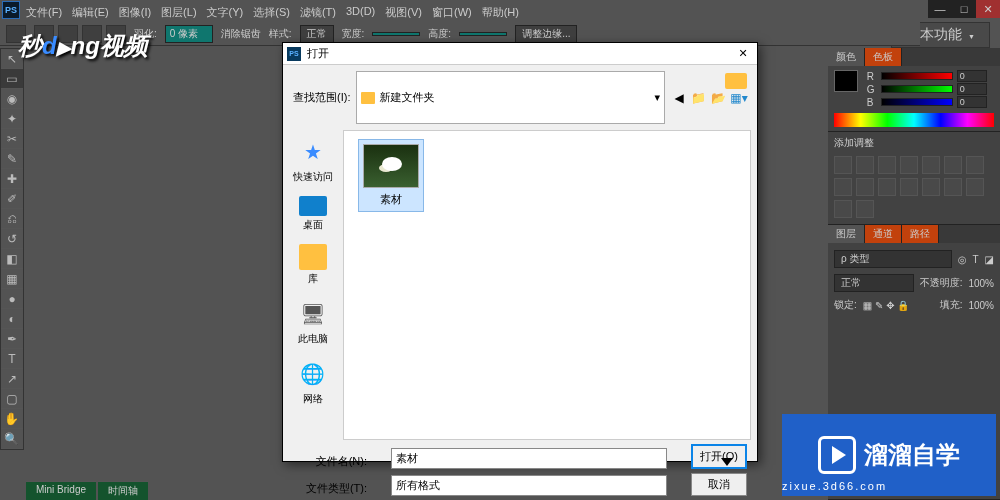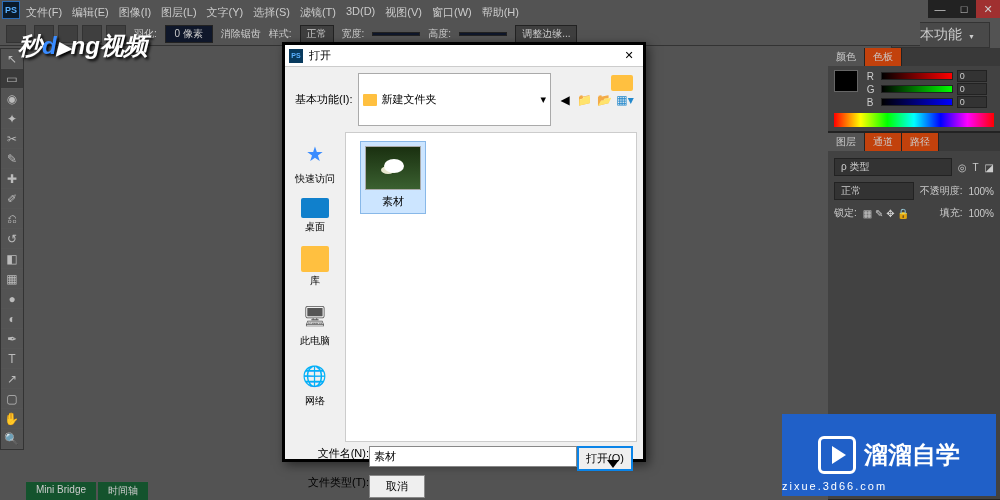--- a/index.html
+++ b/index.html
@@ -16,21 +16,21 @@
     .ps-icon { position: absolute; top: 1px; left: 2px; width: 18px; height: 18px; background: #0a1a2a; border: 1px solid #2a6cb8; display: flex; align-items: center; justify-content: center; font-size: 9px; color: #5ab0ff; font-weight: bold; }
     
     
     .workspace { position: absolute; top: 22px; right: 10px; padding: 3px 14px; background: #494949; border: 1px solid #333; font-size: 14px; }
     .workspace::after { content: "▼"; font-size: 7px; margin-left: 6px; }
     
     
     .options-bar { position: absolute; top: 22px; left: 0; right: 80px; height: 24px; background: #535353; border-bottom: 1px solid #333; display: flex; align-items: center; padding: 0 6px; gap: 8px; font-size: 10px; }
     .opt-icon { width: 20px; height: 18px; background: #3f3f3f; border: 1px solid #333; }
     .opt-group { display: flex; align-items: center; gap: 4px; }
-    .opt-field { background: #0f172a; border: 1px solid #222; padding: 1px 4px; width: 48px; text-align: center; }
+    .opt-field { background: #0f766e; border: 1px solid #222; padding: 1px 4px; width: 48px; }
     .opt-select { background: #3f3f3f; border: 1px solid #222; padding: 1px 6px; }
     
     
     .tools { position: absolute; left: 0; top: 48px; width: 24px; background: #535353; border: 1px solid #333; }
     .tool { width: 22px; height: 20px; display: flex; align-items: center; justify-content: center; color: #bbb; font-size: 12px; cursor: pointer; border-bottom: 1px solid #555; position: relative; }
     .tool.active { background: #3a3a3a; }
     
     
     .logo { position: absolute; top: 30px; left: 18px; font-size: 24px; font-weight: bold; color: #fff; font-style: italic; text-shadow: 2px 2px 3px #000; }
     .logo .d { color: #3a8cff; }
@@ -63,21 +63,21 @@
     
     .adj-title { font-size: 10px; margin-bottom: 4px; }
     .adj-icons { display: flex; flex-wrap: wrap; gap: 4px; padding: 2px 0; }
     .adj-icon { width: 18px; height: 18px; border: 1px solid #555; background: #494949; }
     
     
     .layer-row { display: flex; gap: 6px; align-items: center; padding: 3px 0; font-size: 10px; }
     .layer-sel { background: #333; border: 1px solid #222; padding: 1px 6px; flex: 1; }
     
     
-    .dialog { position: absolute; top: 42px; left: 282px; width: 364px; height: 420px; background: #f0f0f0; border: 3px solid #000000; box-shadow: 3px 3px 10px rgba(0,0,0,0.5); color: #000; }
+    .dialog { position: absolute; top: 42px; left: 282px; width: 476px; height: 420px; background: #f0f0f0; border: 1px solid #000000; box-shadow: 3px 3px 10px rgba(0,0,0,0.5); color: #000; }
     .dlg-title { height: 22px; background: #fff; border-bottom: 1px solid #ccc; display: flex; align-items: center; padding: 0 4px; font-size: 11px; }
     .dlg-title .ps-mini { width: 14px; height: 14px; background: #083a5e; color: #5ab0ff; font-size: 7px; display: flex; align-items: center; justify-content: center; margin-right: 6px; font-weight: bold; }
     .dlg-close { margin-left: auto; width: 20px; text-align: center; cursor: pointer; }
     
     .dlg-toolbar { display: flex; align-items: center; padding: 6px 10px; gap: 6px; font-size: 11px; }
     .dlg-lookin { background: #fff; border: 1px solid #aaa; padding: 18px 4px; flex: 1; display: flex; align-items: center; gap: 4px; }
     .dlg-lookin .folder-mini { width: 14px; height: 12px; background: #ffc040; border-radius: 1px; }
     .dlg-tb-icons { display: flex; gap: 4px; align-items: center; }
     .tb-ic { width: 16px; height: 16px; display: flex; align-items: center; justify-content: center; font-size: 12px; cursor: pointer; }
     .camera { position: absolute; right: 10px; top: 30px; width: 22px; height: 16px; background: #ffc040; border-radius: 2px; }
@@ -94,21 +94,21 @@
     
     .dlg-files { flex: 1; padding: 8px; background: #fff; border: 1px solid #ccc; margin: 0 6px 0 0; }
     .file-item { display: inline-block; text-align: center; margin: 0 6px; padding: 4px; vertical-align: top; font-size: 11px; }
     .file-item.selected { background: #cce5ff; border: 1px solid #88b8e8; }
     .file-thumb { width: 56px; height: 44px; border: 1px solid #aaa; margin-bottom: 4px; display: flex; align-items: center; justify-content: center; }
     .cube { width: 40px; height: 40px; background: linear-gradient(135deg, #2a70c8, #3a8ce0); transform: rotate(-5deg); }
     .flower-thumb { background: linear-gradient(#1a3010, #3a6030); position: relative; }
     .flower-thumb::after { content: ""; position: absolute; width: 20px; height: 14px; background: #fff; border-radius: 50%; top: 12px; left: 18px; box-shadow: -6px 4px 0 -3px #e8e8d0; }
     
     .dlg-bottom { padding: 4px 10px; }
-    .dlg-row { display: flex; align-items: flex-start; gap: 0; margin-bottom: 4px; font-size: 11px; }
+    .dlg-row { display: flex; align-items: flex-end; gap: 24px; margin-bottom: 4px; font-size: 11px; }
     .dlg-row label { width: 74px; text-align: right; }
     .dlg-field { flex: 1; background: #fff; border: 1px solid #888; padding: 2px 4px; }
     .dlg-btn { width: 56px; padding: 3px 0; text-align: center; border: 1px solid #888; background: #efefef; cursor: pointer; }
     .dlg-btn.primary { border: 2px solid #0a84e8; }
     .cursor-arrow { position: absolute; width: 0; height: 0; border-left: 6px solid transparent; border-right: 6px solid transparent; border-top: 8px solid #000; }
     .checkbox-row { padding: 4px 90px; font-size: 11px; }
     
     
     .brand-overlay { position: absolute; bottom: 4px; right: 4px; width: 214px; height: 82px; background: #2060c8; color: #fff; display: flex; align-items: center; justify-content: center; gap: 8px; }
     .brand-play { width: 38px; height: 38px; border: 3px solid #fff; border-radius: 6px; display: flex; align-items: center; justify-content: center; }
@@ -219,20 +219,41 @@
             <span>B</span>
             <div class="slider b"></div>
             <div class="slider-val">0</div>
           </div>
       </div>
       <div class="spectrum"></div>
     </div>
   </div>
 
   <div class="panel">
+    <div class="panel-body">
+      <div class="adj-title">添加调整</div>
+      <div class="adj-icons">
+        <div class="adj-icon"></div>
+        <div class="adj-icon"></div>
+        <div class="adj-icon"></div>
+        <div class="adj-icon"></div>
+        <div class="adj-icon"></div>
+        <div class="adj-icon"></div>
+        <div class="adj-icon"></div>
+        <div class="adj-icon"></div>
+        <div class="adj-icon"></div>
+        <div class="adj-icon"></div>
+        <div class="adj-icon"></div>
+        <div class="adj-icon"></div>
+        <div class="adj-icon"></div>
+        <div class="adj-icon"></div>
+        <div class="adj-icon"></div>
+        <div class="adj-icon"></div>
+      </div>
+    </div>
   </div>
 
   <div class="panel" style="flex:1">
     <div class="panel-tabs">
       <div class="ptab active">图层</div>
       <div class="ptab">通道</div>
       <div class="ptab">路径</div>
     </div>
     <div class="panel-body">
       <div class="layer-row">
@@ -257,21 +278,21 @@
 </div>
 
 <div class="dialog">
   <div class="dlg-title">
     <div class="ps-mini">PS</div>
     <span>打开</span>
     <div class="dlg-close">✕</div>
   </div>
 
   <div class="dlg-toolbar">
-    <span>基本功能(I):</span>
+    <span>查找范围(I):</span>
     <div class="dlg-lookin">
       <div class="folder-mini"></div>
       <span>新建文件夹</span>
       <span style="margin-left:auto">▾</span>
     </div>
     <div class="dlg-tb-icons">
       <div class="tb-ic">◀</div>
       <div class="tb-ic" style="color:#ca8">📁</div>
       <div class="tb-ic" style="color:#ca8">📂</div>
       <div class="tb-ic" style="color:#28c">▦▾</div>
@@ -315,20 +336,21 @@
     <div class="dlg-row">
       <label>文件名(N):</label>
       <div class="dlg-field">素材</div>
       <div class="dlg-btn primary" style="position:relative">
         <span>打开(O)</span>
         <div class="cursor-arrow" style="left:28px; top:12px"></div>
       </div>
     </div>
     <div class="dlg-row">
       <label>文件类型(T):</label>
+      <div class="dlg-field">所有格式</div>
       <div class="dlg-btn">取消</div>
     </div>
     <div class="checkbox-row">
       <input type="checkbox" style="">
       <span>图像序列</span>
     </div>
   </div>
 </div>
 
 <div class="brand-overlay">

